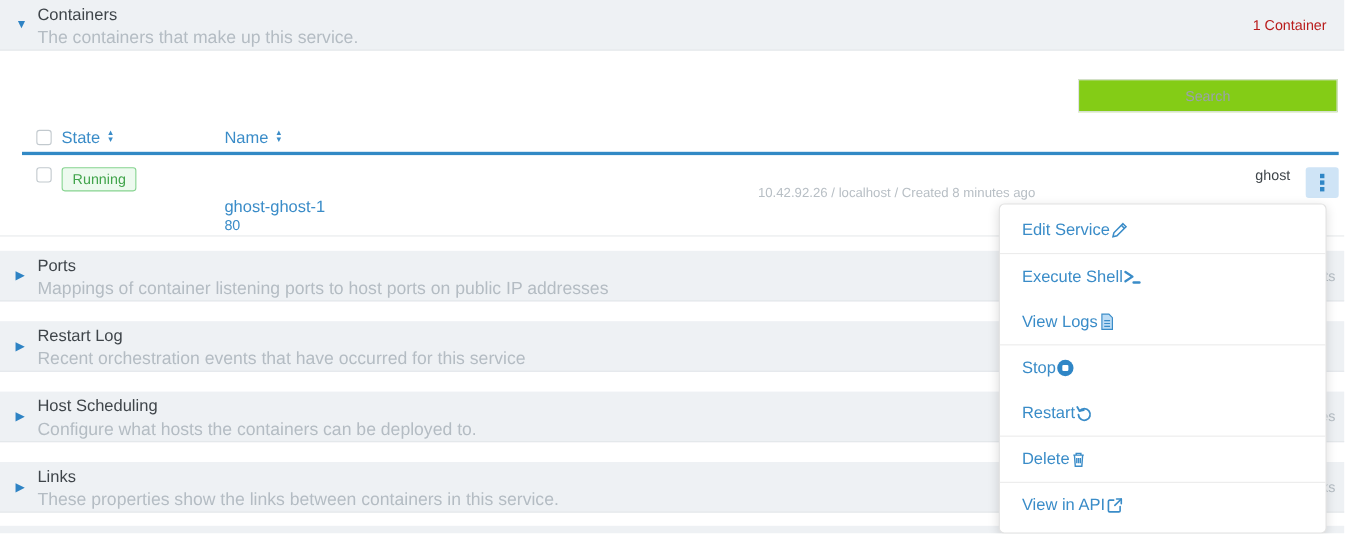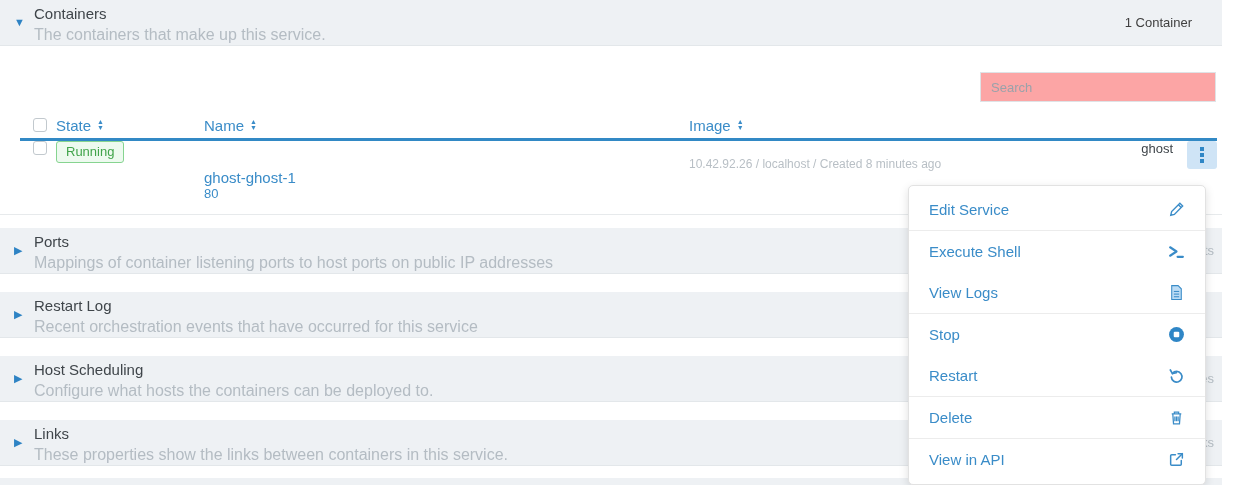--- a/index.html
+++ b/index.html
@@ -6,40 +6,40 @@
   html,body { width:1237px; height:485px; background:#fff; overflow:hidden; position:relative;
               font-family:"Liberation Sans", sans-serif; }
 
   
   .bar { position:absolute; left:0; width:1222px; height:46px; background:#eef1f4;
          border-bottom:1px solid #e3e7ea; }
   .bar .caret { position:absolute; left:14px; top:16px; font-size:11px; color:#2e83c4; }
   .bar .bar-title { position:absolute; left:34px; top:5px; font-size:15px; color:#3f454a; }
   .bar .bar-sub { position:absolute; left:34px; top:26px; font-size:16px; color:#b4bcc3; }
   .bar .bar-right { position:absolute; right:8px; top:15px; font-size:13px; color:#b4bcc3; }
-  .bar .bar-count { position:absolute; right:30px; top:15px; font-size:13px; color:#404040; }
+  .bar .bar-count { position:absolute; right:16px; top:15px; font-size:13px; color:#b91c1c; }
 
   #containers-bar { top:0; }
   #ports-bar { top:228px; }
   #servicelog-bar { top:292px; }
   #hostsched-bar { top:356px; }
   #links-bar { top:420px; }
   #partial-bar { top:478px; height:7px; border-bottom:none; }
 
   
   #search-input { position:absolute; left:980px; top:72px; width:236px; height:30px;
-      background:#fca5a5; border:1px solid #dfe3e6; padding:0 10px; font-size:13px;
-      color:#4a4f54; font-family:"Liberation Sans",sans-serif; outline:none; }
+      background:#84cc16; border:1px solid #dfe3e6; padding:0 10px; font-size:13px;
+      color:#4a4f54; font-family:"Liberation Sans",sans-serif; outline:none;text-align:center; }
   #search-input::placeholder { color:#9aa2aa; }
 
   
   #containers-table { position:absolute; left:20px; top:112px; width:1197px; }
   .thead { display:flex; align-items:center; height:29px; border-bottom:3px solid #3289c5;
            color:#3a8cc8; font-size:15px; }
-  .trow { display:flex; align-items:flex-start; }
+  .trow { display:flex; align-items:flex-start; padding-top:11px; }
   .col-cb { width:36px; display:flex; align-items:center; }
   .col-state { width:148px; }
   .col-name { width:485px; }
   .col-image { flex:1; }
   .col-actions { width:44px; display:flex; justify-content:flex-end; }
   .cb { display:inline-block; width:14px; height:14px; border:1px solid #c2c9ce;
         border-radius:3px; background:#fff; margin-left:13px; }
   .th-label { display:inline-flex; align-items:center; gap:6px; }
   .sort { display:inline-flex; flex-direction:column; color:#3a8cc8; }
   .sort i { font-style:normal; font-size:7px; line-height:6px; }
@@ -53,21 +53,21 @@
                display:flex; flex-direction:column; align-items:center; justify-content:center;
                gap:2px; cursor:pointer; }
   .kebab-btn span { width:4px; height:4px; background:#2f86c6; }
 
   #card-bottom-line { position:absolute; left:0; top:214px; width:1222px; height:1px; background:#e7eaec; }
 
   
   #row-menu { position:absolute; left:908px; top:185px; width:298px; height:300px;
       background:#fff; border:1px solid #e2e2e2; border-radius:5px;
       box-shadow:0 3px 10px rgba(0,0,0,.13); z-index:10; padding:3px 0; }
-  .mi { height:41px; display:flex; align-items:center; justify-content:space-between;
+  .mi { height:41px; display:flex; align-items:center; 
         padding:0 20px; color:#3a8cc8; font-size:15px; cursor:pointer; }
   .mi-icon { display:flex; align-items:center; }
   .mi-icon svg { width:17px; height:17px; }
   .mdiv { height:1px; background:#ececec; }
 </style>
 </head>
 <body>
 
 <div class="bar" id="containers-bar">
   <span class="caret">▼</span>
@@ -94,29 +94,20 @@
     </div>
     <div class="col-name">
       <span class="th-label">
         <span>Name</span>
         <span class="sort">
             <i>▲</i>
             <i>▼</i>
           </span>
       </span>
     </div>
-    <div class="col-image">
-      <span class="th-label">
-        <span>Image</span>
-        <span class="sort">
-            <i>▲</i>
-            <i>▼</i>
-          </span>
-      </span>
-    </div>
     <div class="col-actions"></div>
   </div>
 
   <div class="trow">
     <div class="col-cb">
         <span class="cb"></span>
       </div>
     <div class="col-state">
       <span class="badge">Running</span>
     </div>

